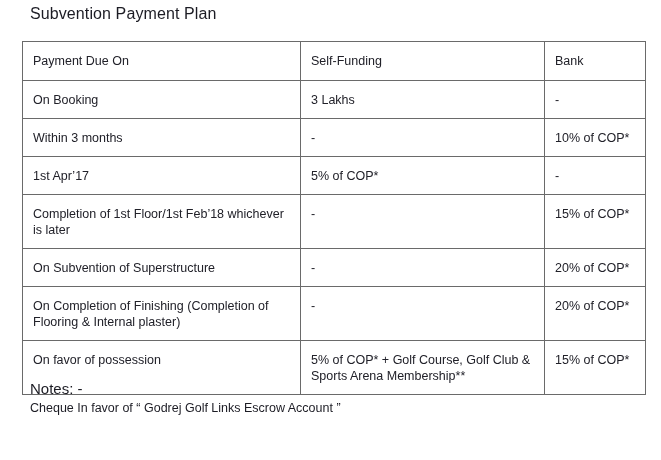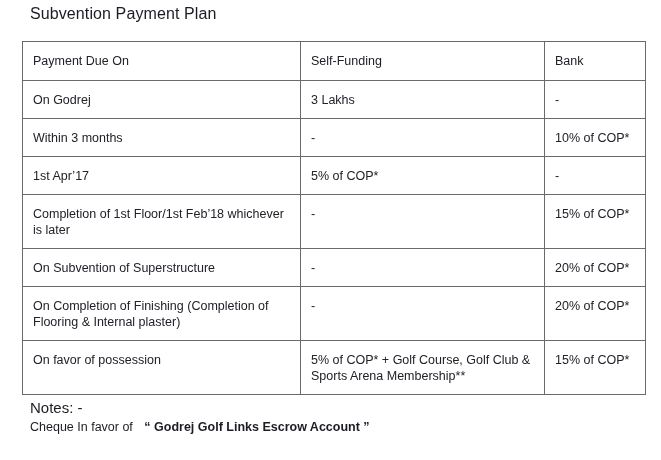--- a/index.html
+++ b/index.html
@@ -45,32 +45,32 @@
     font-weight: 400;
     overflow: hidden;
   }
   table.plan th { height: 17px; }
   col.c1 { width: 278px; }
   col.c2 { width: 244px; }
   col.c3 { width: 101px; }
   .notes {
     position: absolute;
     left: 30px;
-    top: 399px;
+    top: 380px;
   }
   .notes-heading {
     font-size: 15px;
     color: #1c1c24;
     margin-bottom: 4px;
   }
   .notes-line {
     font-size: 12.5px;
     color: #1c1c24;
   }
-  .notes-line b { font-weight: 700; margin-left: 8px; }
+  .notes-line b { font-weight: 400; }
 </style>
 </head>
 <body>
 
 <div class="page">
 
   <div class="title">Subvention Payment Plan</div>
 
   <table class="plan">
     <colgroup>
@@ -80,21 +80,21 @@
     </colgroup>
     <thead>
       <tr id="header-row">
           <th>Payment Due On</th>
           <th>Self-Funding</th>
           <th>Bank</th>
         </tr>
     </thead>
     <tbody id="table-body">
         <tr>
-          <td>On Godrej</td>
+          <td>On Booking</td>
           <td>3 Lakhs</td>
           <td>-</td>
         </tr>
         <tr>
           <td>Within 3 months</td>
           <td>-</td>
           <td>10% of COP*</td>
         </tr>
         <tr>
           <td>1st Apr’17</td>

